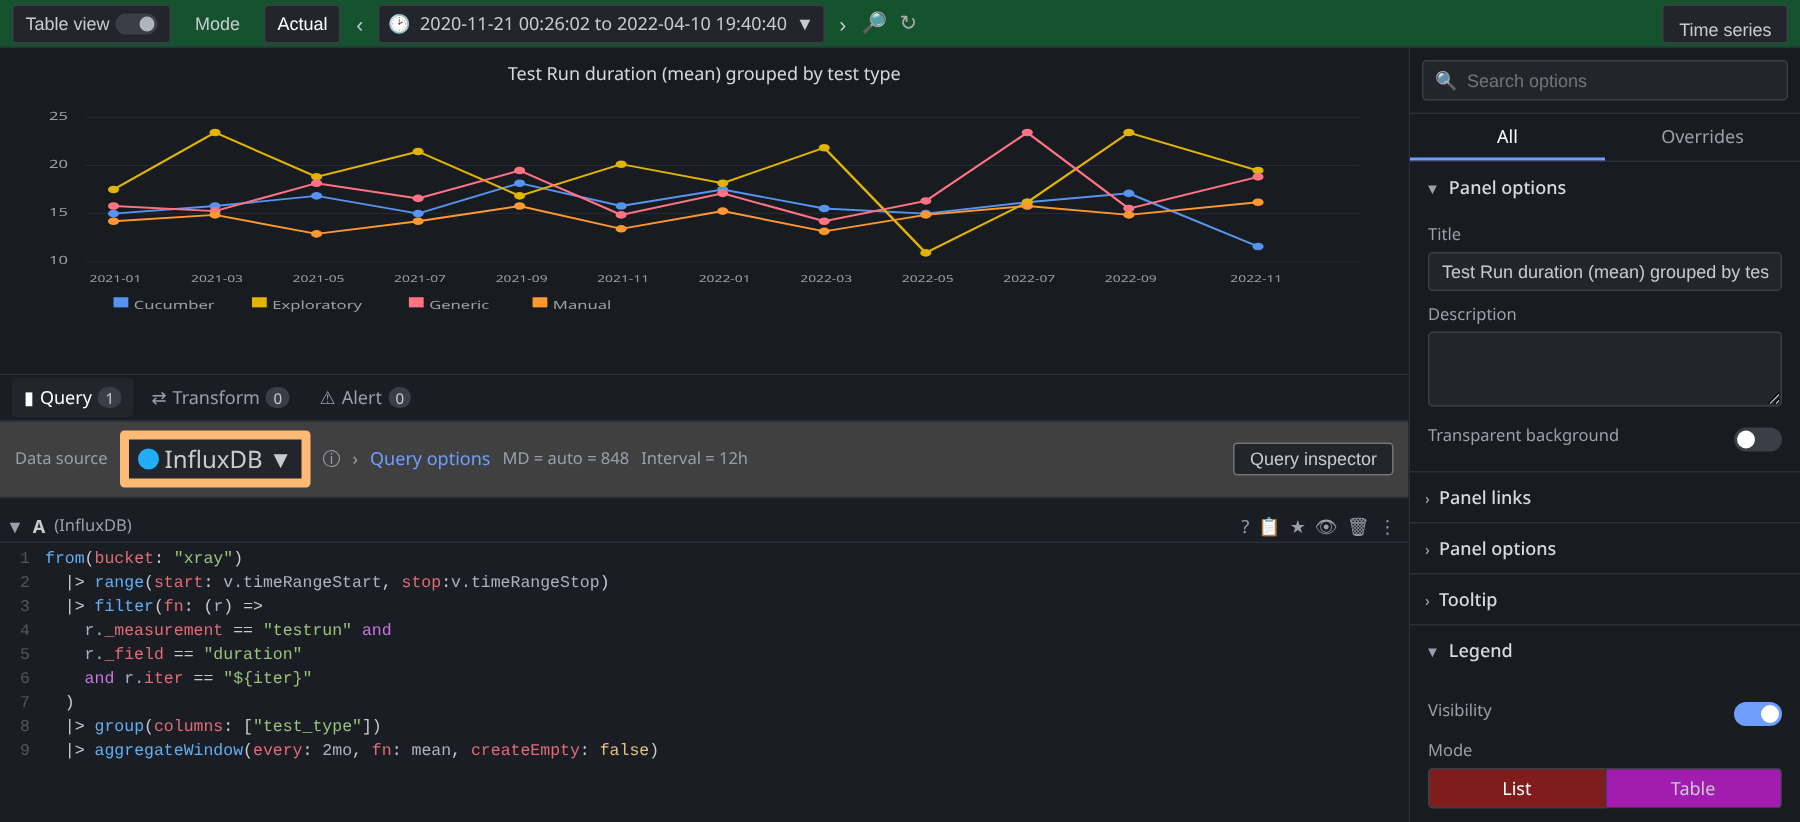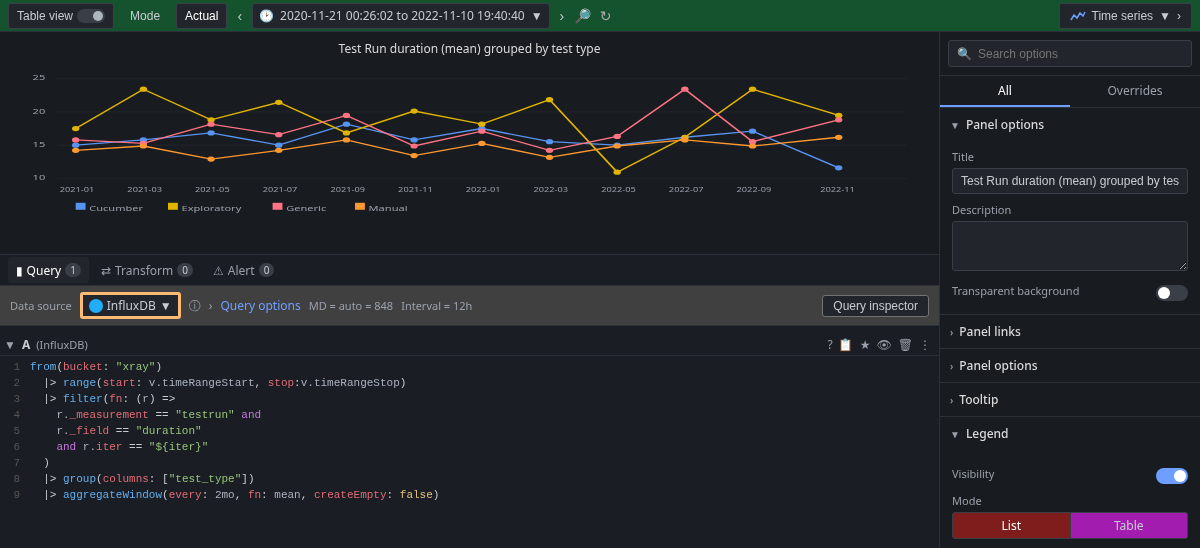--- a/index.html
+++ b/index.html
@@ -113,20 +113,21 @@
       align-items: center;
       gap: 6px;
       background: #22252b;
       border: 1px solid #3a3f47;
       border-radius: 3px;
       color: #c8ccd2;
       padding: 3px 10px;
       cursor: pointer;
       font-size: 12px;
       height: 26px;
+      flex-direction: column;
     }
     .ts-icon { width: 16px; height: 16px; }
 
     
     .main-content {
       display: flex;
       flex: 1;
       overflow: hidden;
     }
 
@@ -210,26 +211,26 @@
     }
     .data-source-label {
       color: #9aa0ab;
       font-size: 11px;
     }
     .datasource-selector {
       display: flex;
       align-items: center;
       gap: 4px;
       background: #22252b;
-      border: 3px solid #fdba74;
+      border: 6px solid #fdba74;
       border-radius: 3px;
       padding: 2px 6px;
       cursor: pointer;
       color: #c8ccd2;
-      font-size: 12px;
+      font-size: 16px;
     }
     .influxdb-icon {
       width: 14px;
       height: 14px;
       background: #22adf6;
       border-radius: 50%;
       display: inline-block;
     }
     .info-icon {
       color: #9aa0ab;
@@ -484,21 +485,21 @@
   </button>
   <button class="fill-btn">
     <span>Mode</span>
   </button>
   <button class="actual-btn">
     <span>Actual</span>
   </button>
   <button class="nav-arrow">‹</button>
   <div class="time-range-ctrl">
     <span class="clock-icon">🕑</span>
-    <span>2020-11-21 00:26:02 to 2022-11-10 19:40:40</span>
+    <span>2020-11-21 00:26:02 to 2022-04-10 19:40:40</span>
     <span>▼</span>
   </div>
   <button class="nav-arrow">›</button>
   <span class="zoom-icon">🔎</span>
   <span class="refresh-icon">↻</span>
   <div class="spacer"></div>
   <button class="time-series-btn">
     <svg class="ts-icon" viewBox="0 0 16 16">
       <polyline points="1,12 4,7 7,10 10,5 13,8 15,4" stroke="#6e9fff" stroke-width="1.5" fill="none"></polyline>
     </svg>

